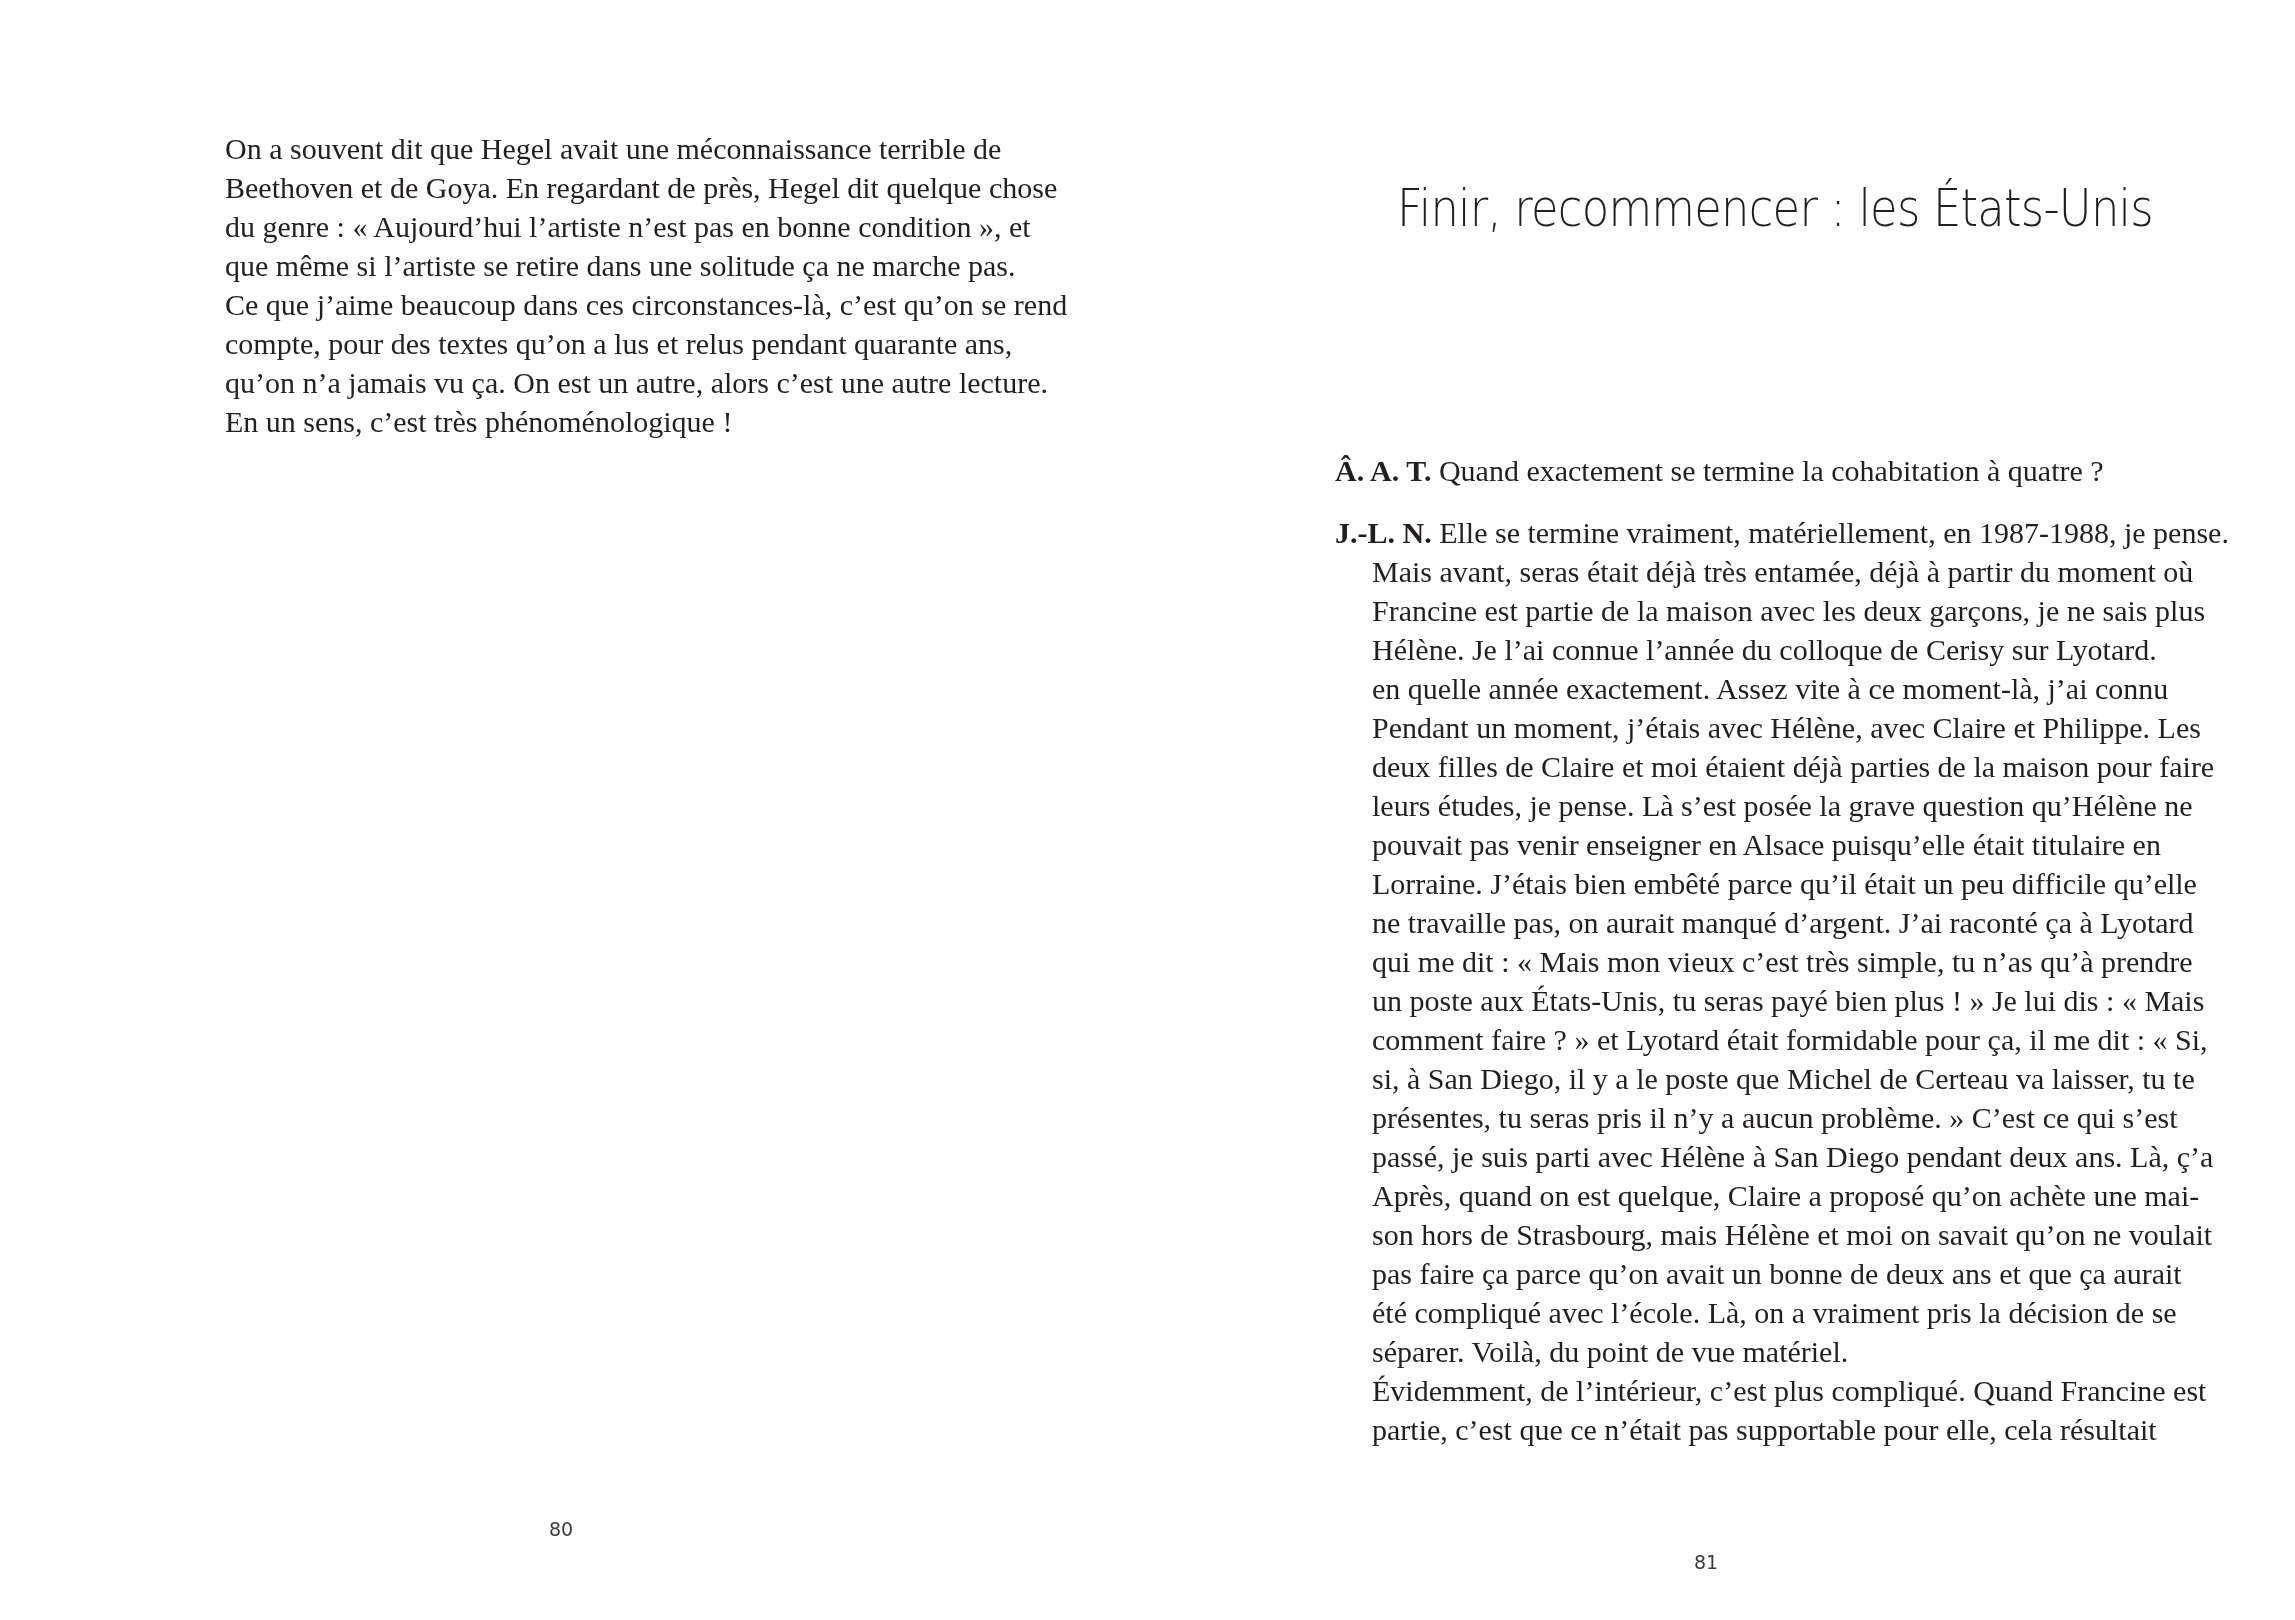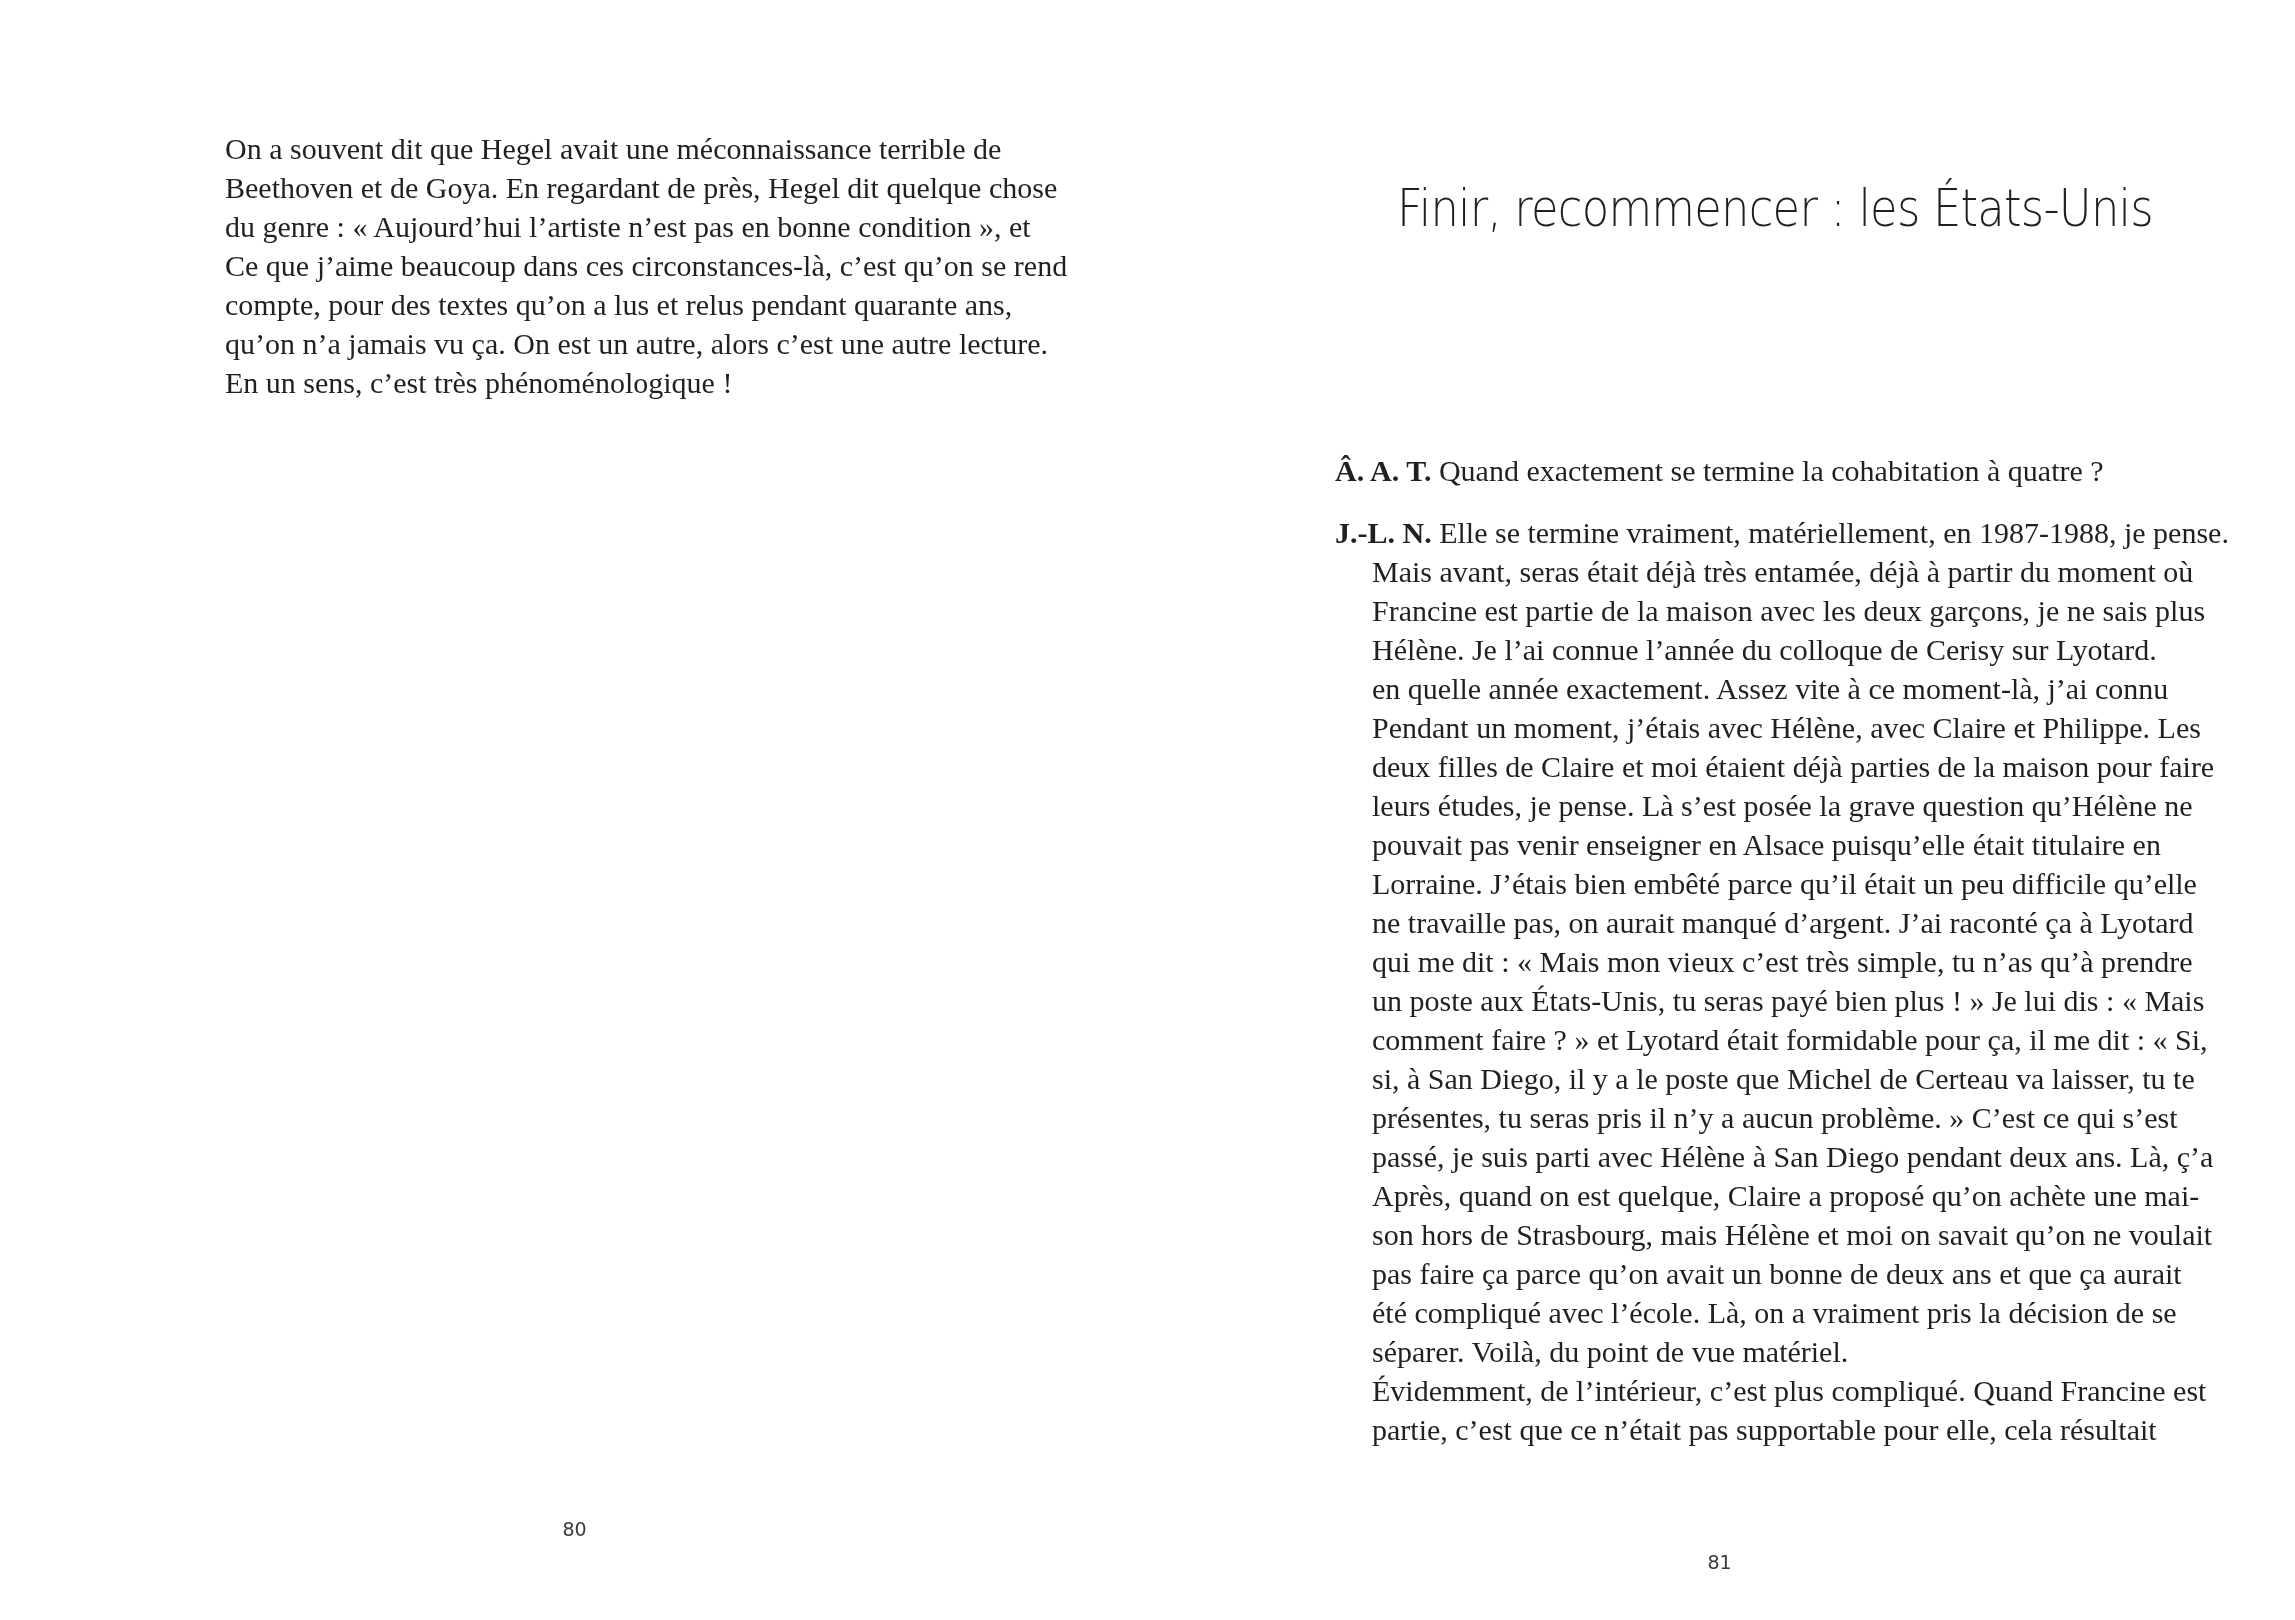--- a/index.html
+++ b/index.html
@@ -10,32 +10,33 @@
   .col { position:absolute; font-family:Liberation Serif, serif; font-size:30px; line-height:39px; }
   .left-col { left:225px; top:129px; width:733px; }
   .right-col { left:188px; width:770px; }
   .line { display:block; white-space:nowrap; text-align:justify; text-align-last:justify; height:39px; }
   .line.last { text-align-last:left; }
   .indent { padding-left:37px; }
   .speaker { font-weight:bold; }
   .title { position:absolute; left:250px; top:146px; width:647px; font-family:"DejaVu Sans","Liberation Sans",sans-serif; font-weight:200; font-size:51px; letter-spacing:-0.9px; color:#231f20; white-space:nowrap; transform:scaleX(0.88); transform-origin:left top; }
   .q-block { top:418px; }
   .a-block { top:480px; }
-  .pagenum { position:absolute; top:1518px; font-family:"DejaVu Sans","Liberation Sans",sans-serif; font-size:19px; color:#3a3a3a; width:51px; text-align:center; }
+  .pagenum { position:absolute; top:1518px; font-family:"DejaVu Sans","Liberation Sans",sans-serif; font-size:19px; color:#3a3a3a; width:51px; text-align:left; }
   .pagenum-left { left:549px; }
   .pagenum-right { left:547px; }
 </style>
 </head>
 <body>
 
 <div class="page page-left">
   <div class="col left-col">
     <span class="line">On a souvent dit que Hegel avait une méconnaissance terrible de</span>
     <span class="line">Beethoven et de Goya. En regardant de près, Hegel dit quelque chose</span>
     <span class="line">du genre : « Aujourd’hui l’artiste n’est pas en bonne condition », et</span>
+    <span class="line last">que même si l’artiste se retire dans une solitude ça ne marche pas.</span>
     <span class="line">Ce que j’aime beaucoup dans ces circonstances-là, c’est qu’on se rend</span>
     <span class="line">compte, pour des textes qu’on a lus et relus pendant quarante ans,</span>
     <span class="line">qu’on n’a jamais vu ça. On est un autre, alors c’est une autre lecture.</span>
     <span class="line last">En un sens, c’est très phénoménologique !</span>
   </div>
   <div class="pagenum pagenum-left">80</div>
 </div>
 
 <div class="page page-right">
   <div class="title">Finir, recommencer : les États-Unis</div>

